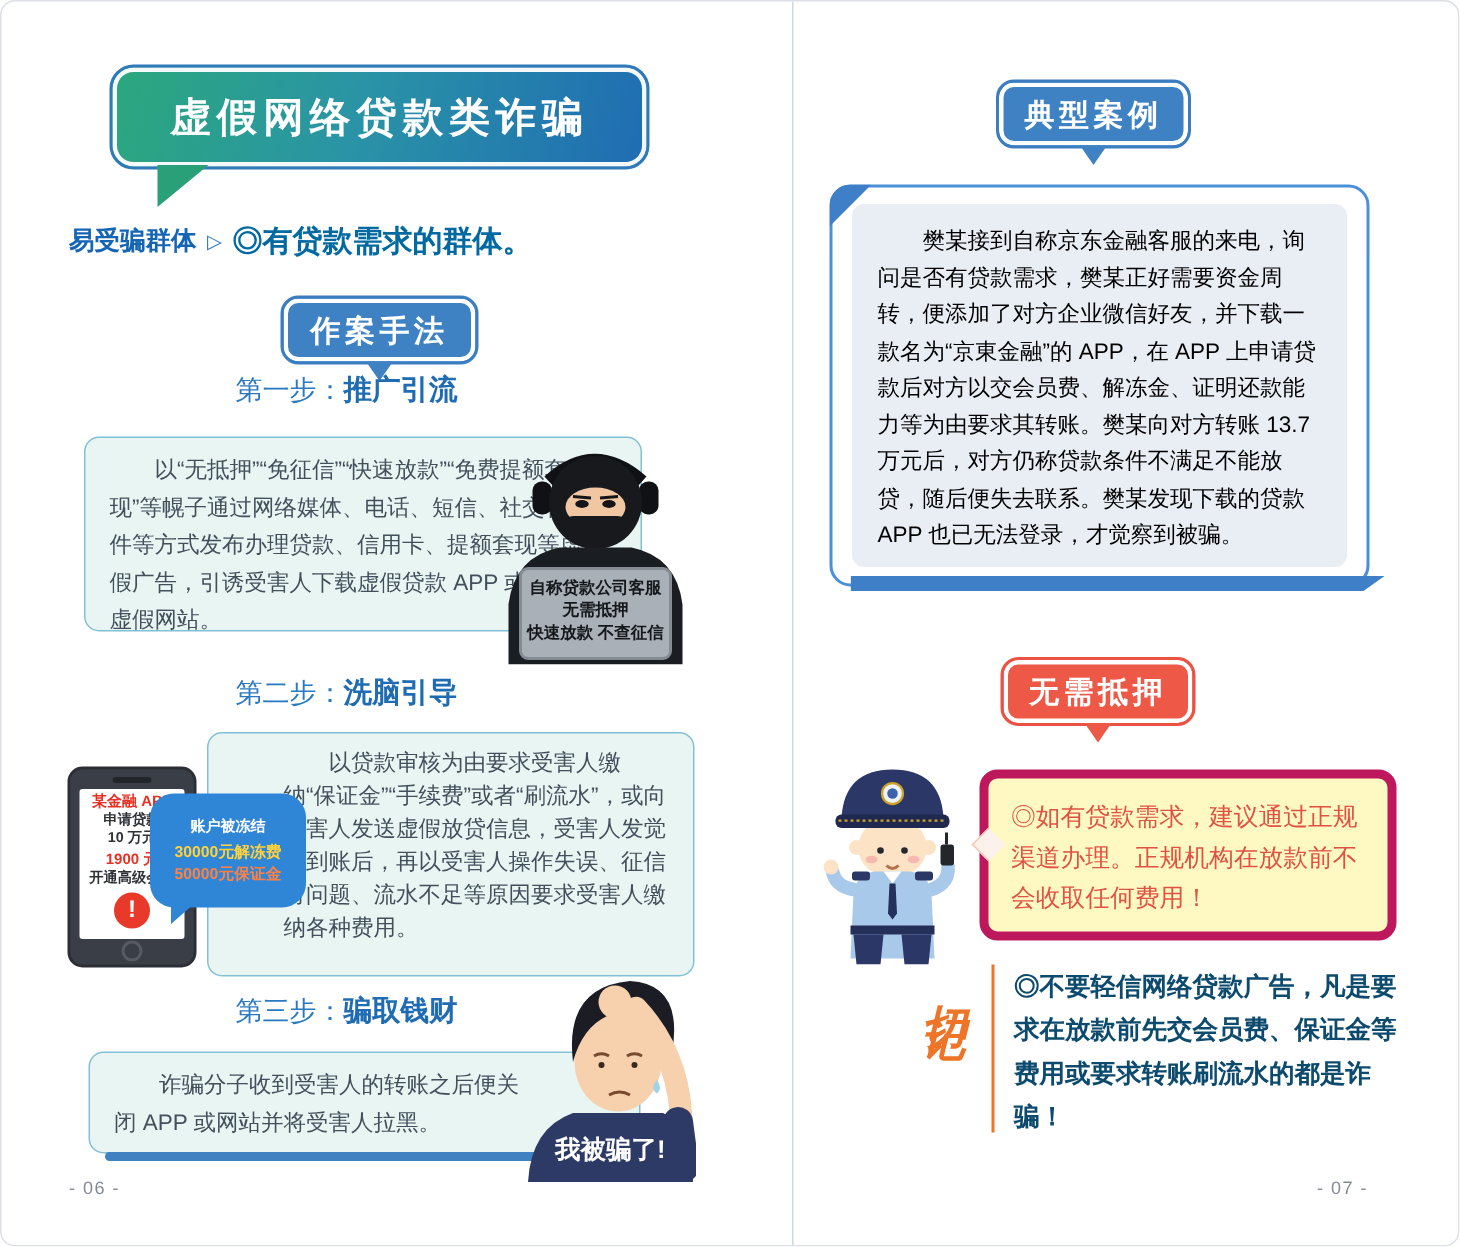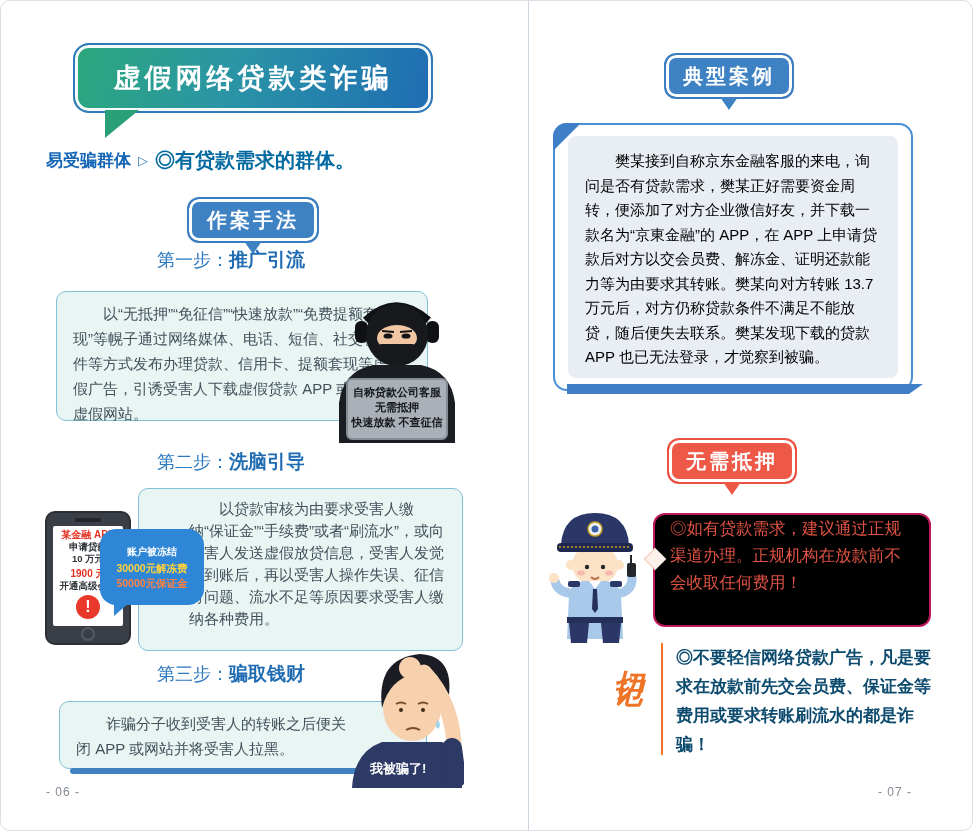--- a/index.html
+++ b/index.html
@@ -91,43 +91,43 @@
                    background:#2f86d6; border-radius:16px; display:flex; flex-direction:column;
                    align-items:center; justify-content:center; text-align:center; }
   .freeze-bubble::after { content:""; position:absolute; left:14px; bottom:-11px;
                           border-top:14px solid #2f86d6; border-right:16px solid transparent; }
   .fb1 { color:#fff; font-size:10px; font-weight:bold; line-height:18px; }
   .fb2 { color:#ffd23d; font-size:10.5px; font-weight:bold; line-height:15px; }
   .fb3 { color:#ff8142; font-size:10.5px; font-weight:bold; line-height:15px; }
 
   
   .man { position:absolute; left:333px; top:645px; width:130px; height:142px; }
-  .man-caption { position:absolute; left:36px; bottom:10px; color:#fff; font-weight:bold; font-size:13px; }
+  .man-caption { position:absolute; left:36px; bottom:10px; color:#fff; font-weight:bold; font-size:17px; }
 
   
   .page-num { position:absolute; top:784px; color:#828a94; font-size:12px; letter-spacing:1px; }
   .pn-left { left:45px; } .pn-right { left:877px; }
 
   
   .case-box { position:absolute; left:552px; top:122px; width:360px; height:268px;
               background:#fff; border:2px solid #4a90d9; border-radius:14px; box-sizing:border-box; }
   .case-box::before { content:""; position:absolute; top:-2px; left:-2px; width:28px; height:28px;
                       background:#3f7fc8; border-top-left-radius:14px;
                       clip-path:polygon(0 0,100% 0,0 100%); }
   .case-box::after { content:""; position:absolute; left:12px; right:-12px; bottom:-5px; height:10px;
                      background:#3f7fc8; clip-path:polygon(0 0,100% 0,calc(100% - 14px) 100%,0 100%); }
   .case-inner { position:absolute; left:13px; top:11px; right:13px; bottom:11px;
                 background:#e9edf4; border-radius:8px; padding:13px 17px; box-sizing:border-box; }
   .case-inner p { margin:0; text-indent:2em; color:#000000; font-size:15px; line-height:24.5px; }
 
   
   .police { position:absolute; left:534px; top:500px; width:120px; height:142px; }
   .reminder-bubble { position:absolute; left:652px; top:512px; width:278px; height:114px;
-                     background:#000000; border:2px solid #be185d; border-radius:12px;
-                     padding:0 15px; box-sizing:border-box; }
+                     background:#fef9c3; border:6px solid #be185d; border-radius:12px;
+                     padding:13px 15px; box-sizing:border-box; }
   .reminder-bubble::before { content:""; position:absolute; left:-8px; top:36px; width:15px; height:15px;
                              background:#fdf1ec; border-left:1px solid #f2c7b2;
                              border-bottom:1px solid #f2c7b2; transform:rotate(45deg); }
   .reminder-bubble p { margin:0; color:#e05243; font-size:16.5px; line-height:27px; }
 
   
   .remember { position:absolute; left:606px; top:642px; width:334px; display:flex; gap:13px; align-items:flex-start; }
   .remember-label { writing-mode:vertical-rl; text-orientation:upright;
                     font-family:"Liberation Serif", serif; font-style:italic; font-weight:bold;
                     font-size:30px; letter-spacing:8px; color:#ee7428; margin-top:2px; }

